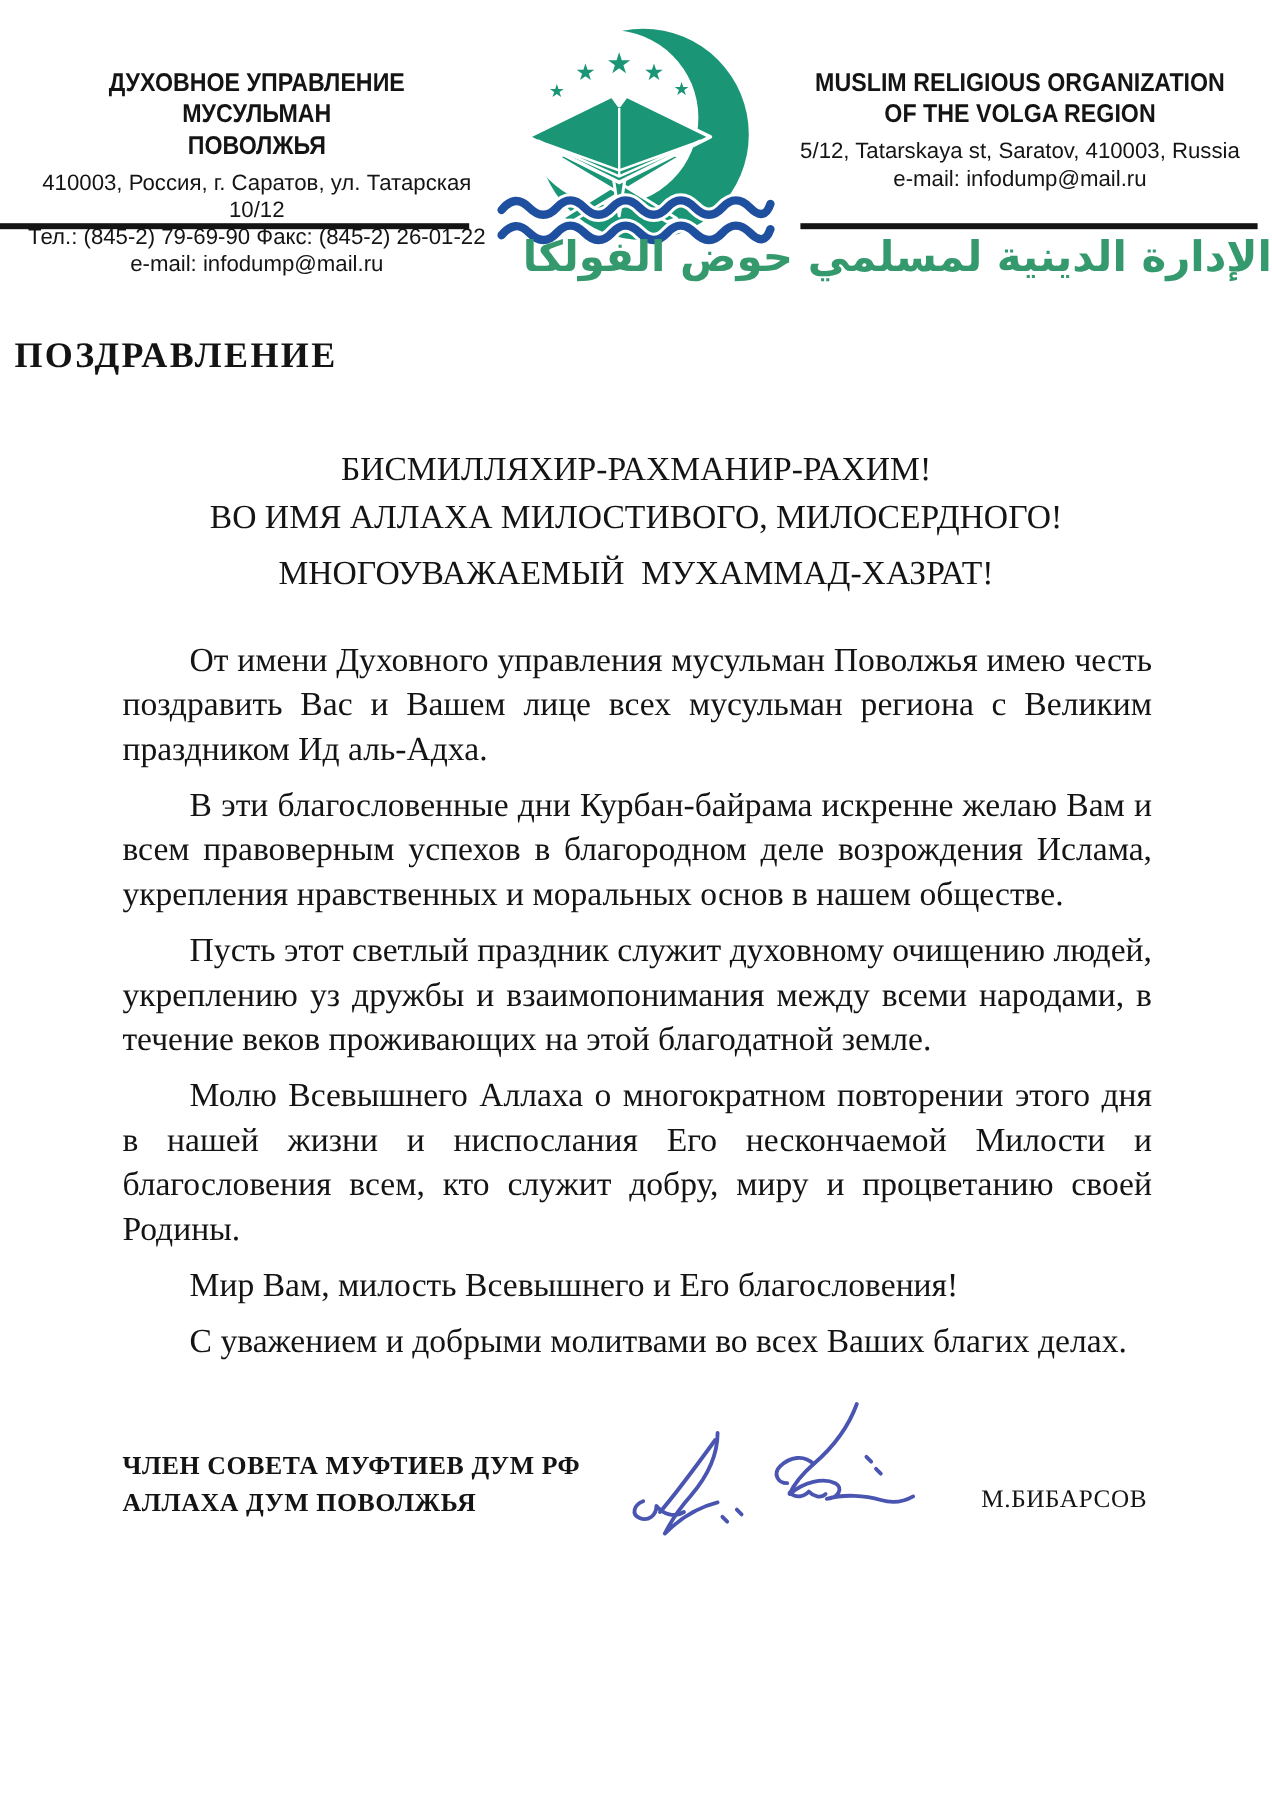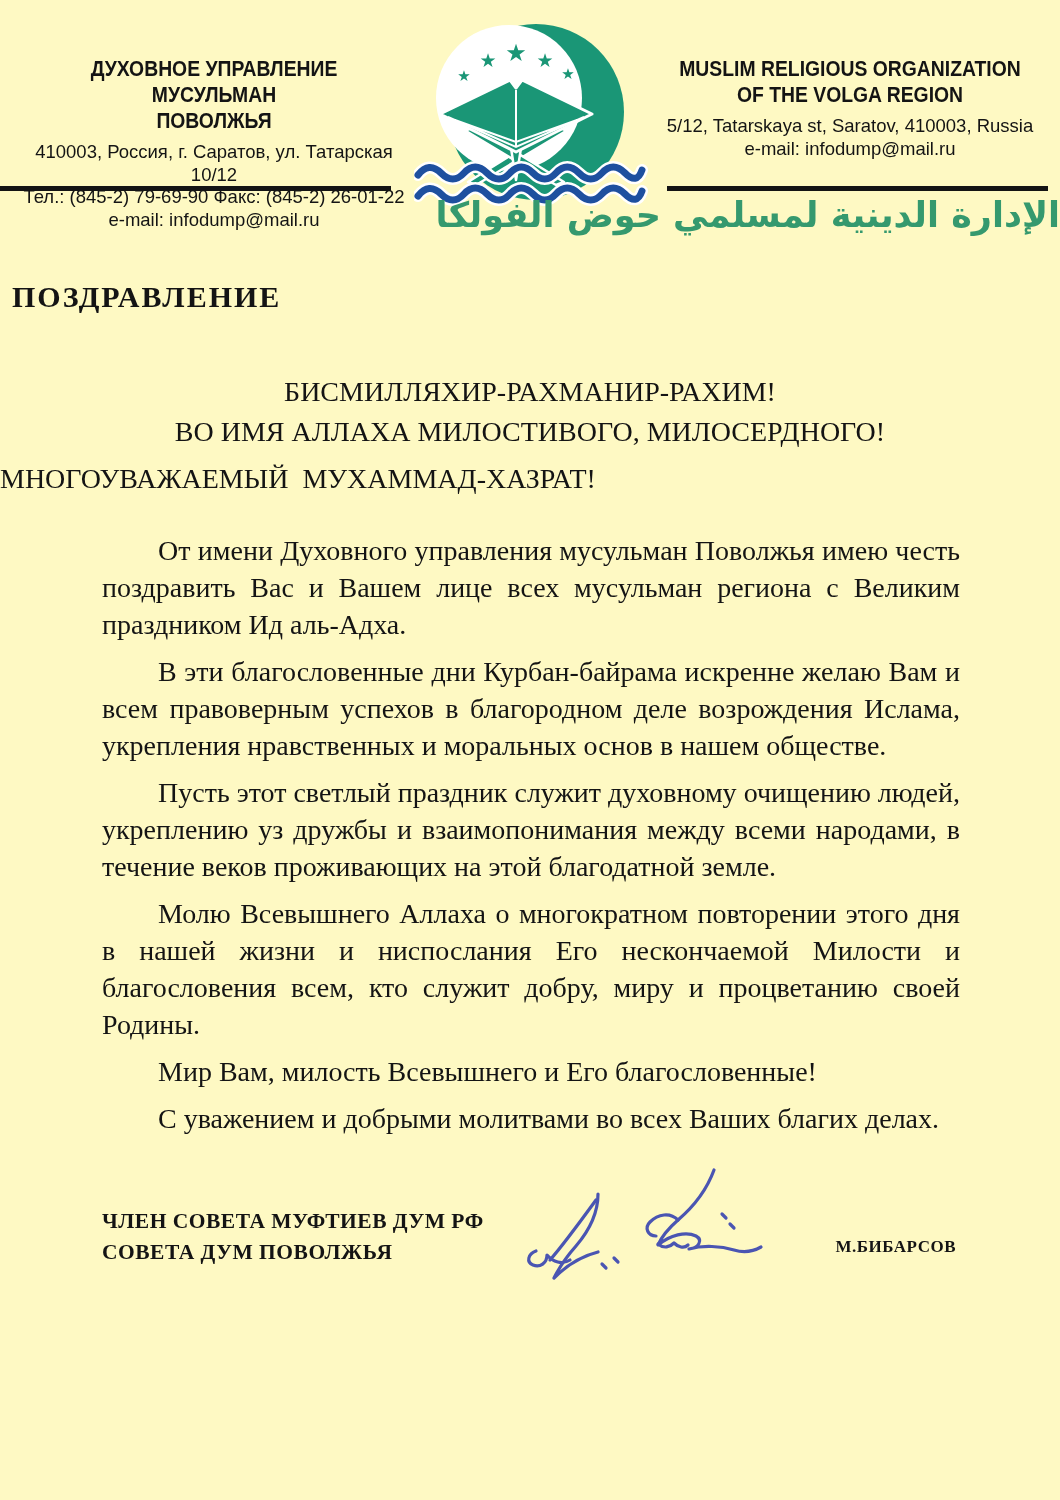--- a/index.html
+++ b/index.html
@@ -1,17 +1,17 @@
 <!DOCTYPE html>
 <html><head>
 <meta charset="utf-8">
 <style>
   html,body{margin:0;padding:0;background:#888;}
   .page{
-    position:relative;width:1060px;height:1500px;background:#fef9c3;
+    position:relative;width:1060px;height:1500px;background:#ffffff;
     margin:0 auto;overflow:hidden;color:#141414;
     font-family:"Liberation Serif", serif;
   }
   
   .hdr-block{position:absolute;top:56px;text-align:center;}
   .hdr-left{left:18px;width:392px;}
   .hdr-right{left:652px;width:396px;}
   .org-title{
     font-family:"Liberation Sans", sans-serif;font-weight:bold;
     font-size:21.5px;line-height:26px;letter-spacing:0px;
@@ -33,38 +33,38 @@
   
   .doc-title{
     position:absolute;top:280px;left:12px;width:100%;
     font-weight:bold;font-size:30px;letter-spacing:2px;
   }
   .bismillah{
     position:absolute;top:372px;left:0;width:100%;text-align:center;
     font-size:28px;line-height:40px;
   }
   .salutation{
-    position:absolute;top:463px;left:0;width:100%;
+    position:absolute;top:463px;left:0;width:100%;text-align:center;
     font-size:28px;white-space:pre-wrap;
   }
   .body-text{position:absolute;left:102px;top:532px;width:858px;}
   .body-text p{
     margin:0 0 10px 0;font-size:28px;line-height:37px;
     text-align:justify;text-indent:56px;
   }
   .body-text p.closing{text-align:left;}
   
   .sig-row{position:absolute;left:102px;top:1206px;width:856px;height:70px;}
   .sig-titles{
     position:absolute;left:0;top:0;
     font-weight:bold;font-size:21.5px;line-height:31px;letter-spacing:.5px;
   }
   .sig-name{
     position:absolute;right:2px;top:31px;
-    font-weight:bold;font-size:17px;letter-spacing:.5px;
+    font-weight:normal;font-size:21px;letter-spacing:.5px;
   }
   .autograph{position:absolute;left:492px;top:1148px;width:300px;height:180px;}
 </style>
 </head>
 <body>
 
 <div class="page">
 
   <div class="hdr-block hdr-left">
     <div class="org-title">
@@ -130,28 +130,28 @@
     <div>ВО ИМЯ АЛЛАХА МИЛОСТИВОГО, МИЛОСЕРДНОГО!</div>
   </div>
 
   <div class="salutation">МНОГОУВАЖАЕМЫЙ  МУХАММАД-ХАЗРАТ!</div>
 
   <div class="body-text">
     <p>От имени Духовного управления мусульман Поволжья имею честь поздравить Вас и Вашем лице всех мусульман региона с Великим праздником Ид аль-Адха.</p>
     <p>В эти благословенные дни Курбан-байрама искренне желаю Вам и всем правоверным успехов в благородном деле возрождения Ислама, укрепления нравственных и моральных основ в нашем обществе.</p>
     <p>Пусть этот светлый праздник служит духовному очищению людей, укреплению уз дружбы и взаимопонимания между всеми народами, в течение веков проживающих на этой благодатной земле.</p>
     <p>Молю Всевышнего Аллаха о многократном повторении этого дня в нашей жизни и ниспослания Его нескончаемой Милости и благословения всем, кто служит добру, миру и процветанию своей Родины.</p>
-    <p class="closing">Мир Вам, милость Всевышнего и Его благословенные!</p>
+    <p class="closing">Мир Вам, милость Всевышнего и Его благословения!</p>
     <p class="closing">С уважением и добрыми молитвами во всех Ваших благих делах.</p>
   </div>
 
   <div class="sig-row">
     <div class="sig-titles">
       <div>ЧЛЕН СОВЕТА МУФТИЕВ ДУМ РФ</div>
-      <div>СОВЕТА ДУМ ПОВОЛЖЬЯ</div>
+      <div>АЛЛАХА ДУМ ПОВОЛЖЬЯ</div>
     </div>
     <div class="sig-name">М.БИБАРСОВ</div>
   </div>
 
   <svg class="autograph" viewBox="0 0 300 180">
     <g fill="none" stroke="#4a55b2" stroke-width="3.2" stroke-linecap="round" stroke-linejoin="round">
       <path d="M 44,103 C 36,106 34,114 41,117 C 48,120 55,115 55,107 C 61,114 70,117 78,112"></path>
       <path d="M 106,46 C 106,66 96,84 84,98 C 76,107 68,118 62,130 C 74,118 90,108 106,104"></path>
       <path d="M 58,112 C 72,96 88,74 104,52"></path>
       <path d="M 110,116 l 4,4 M 122,110 l 4,4"></path>

